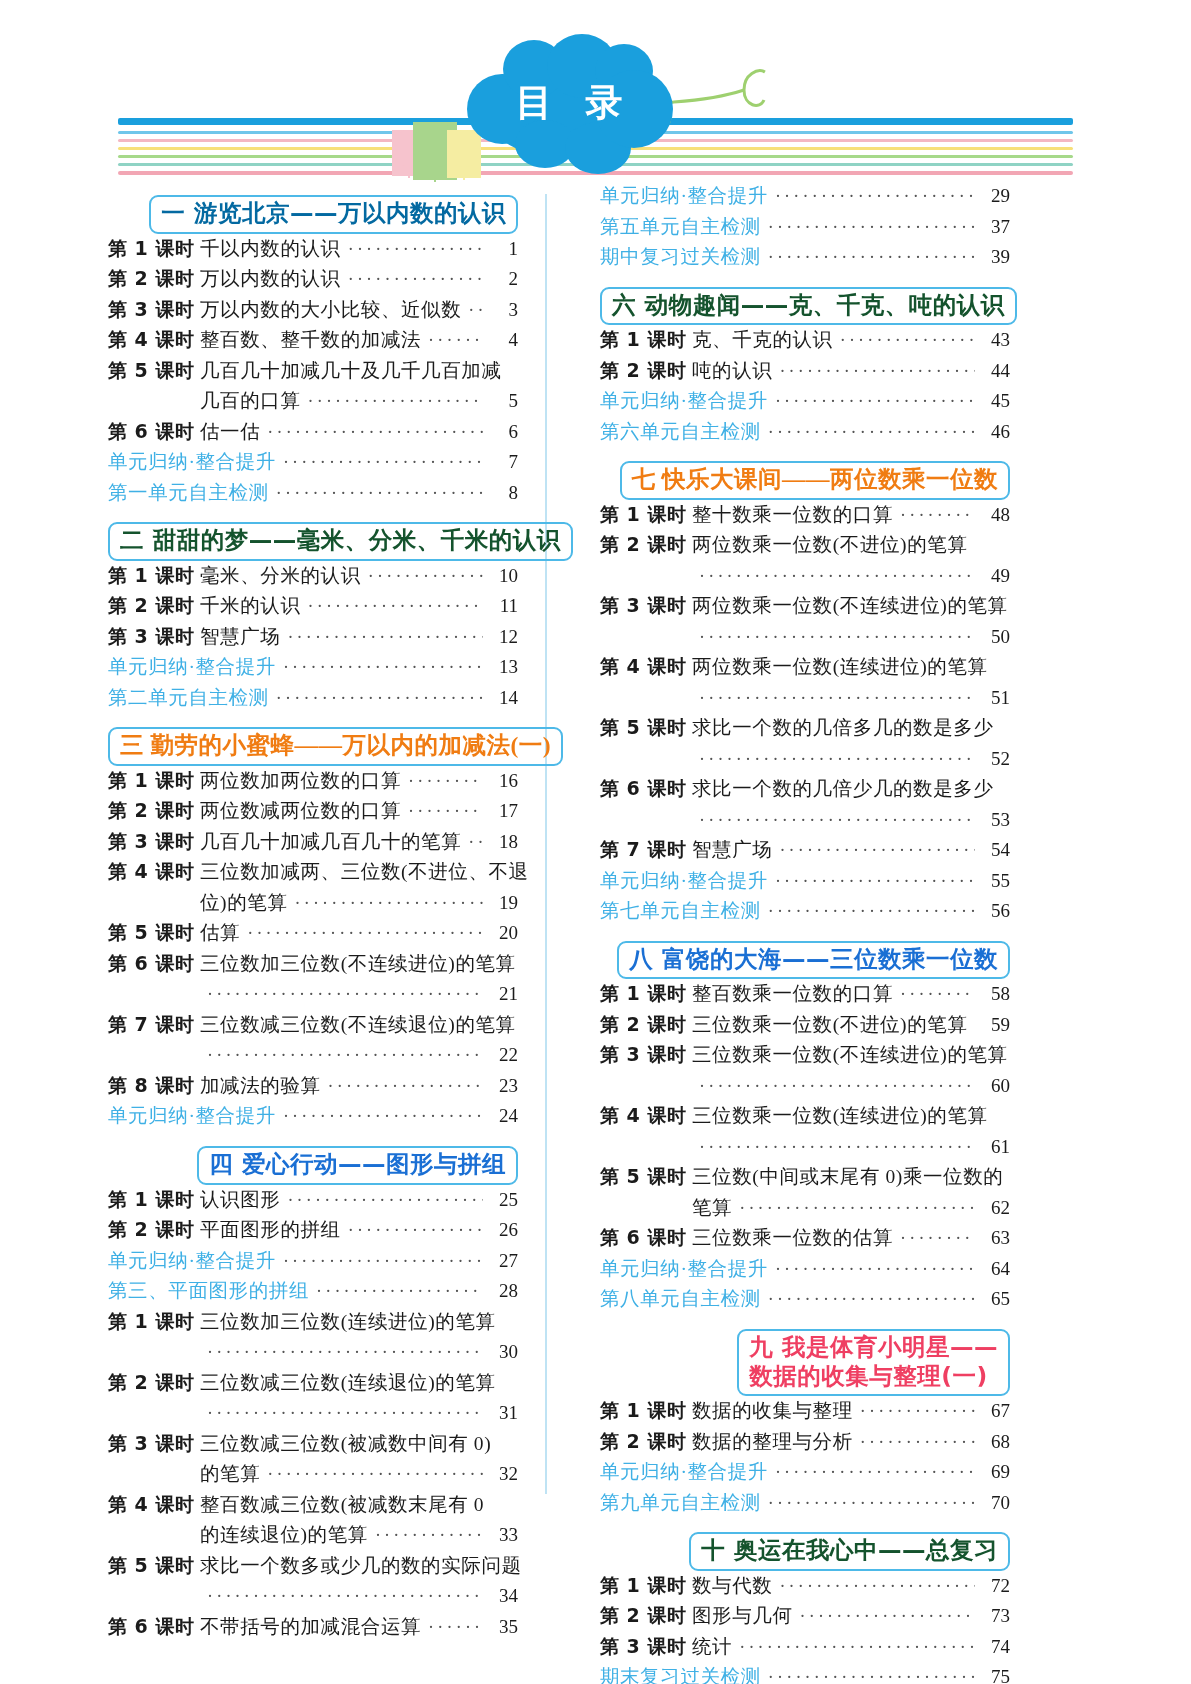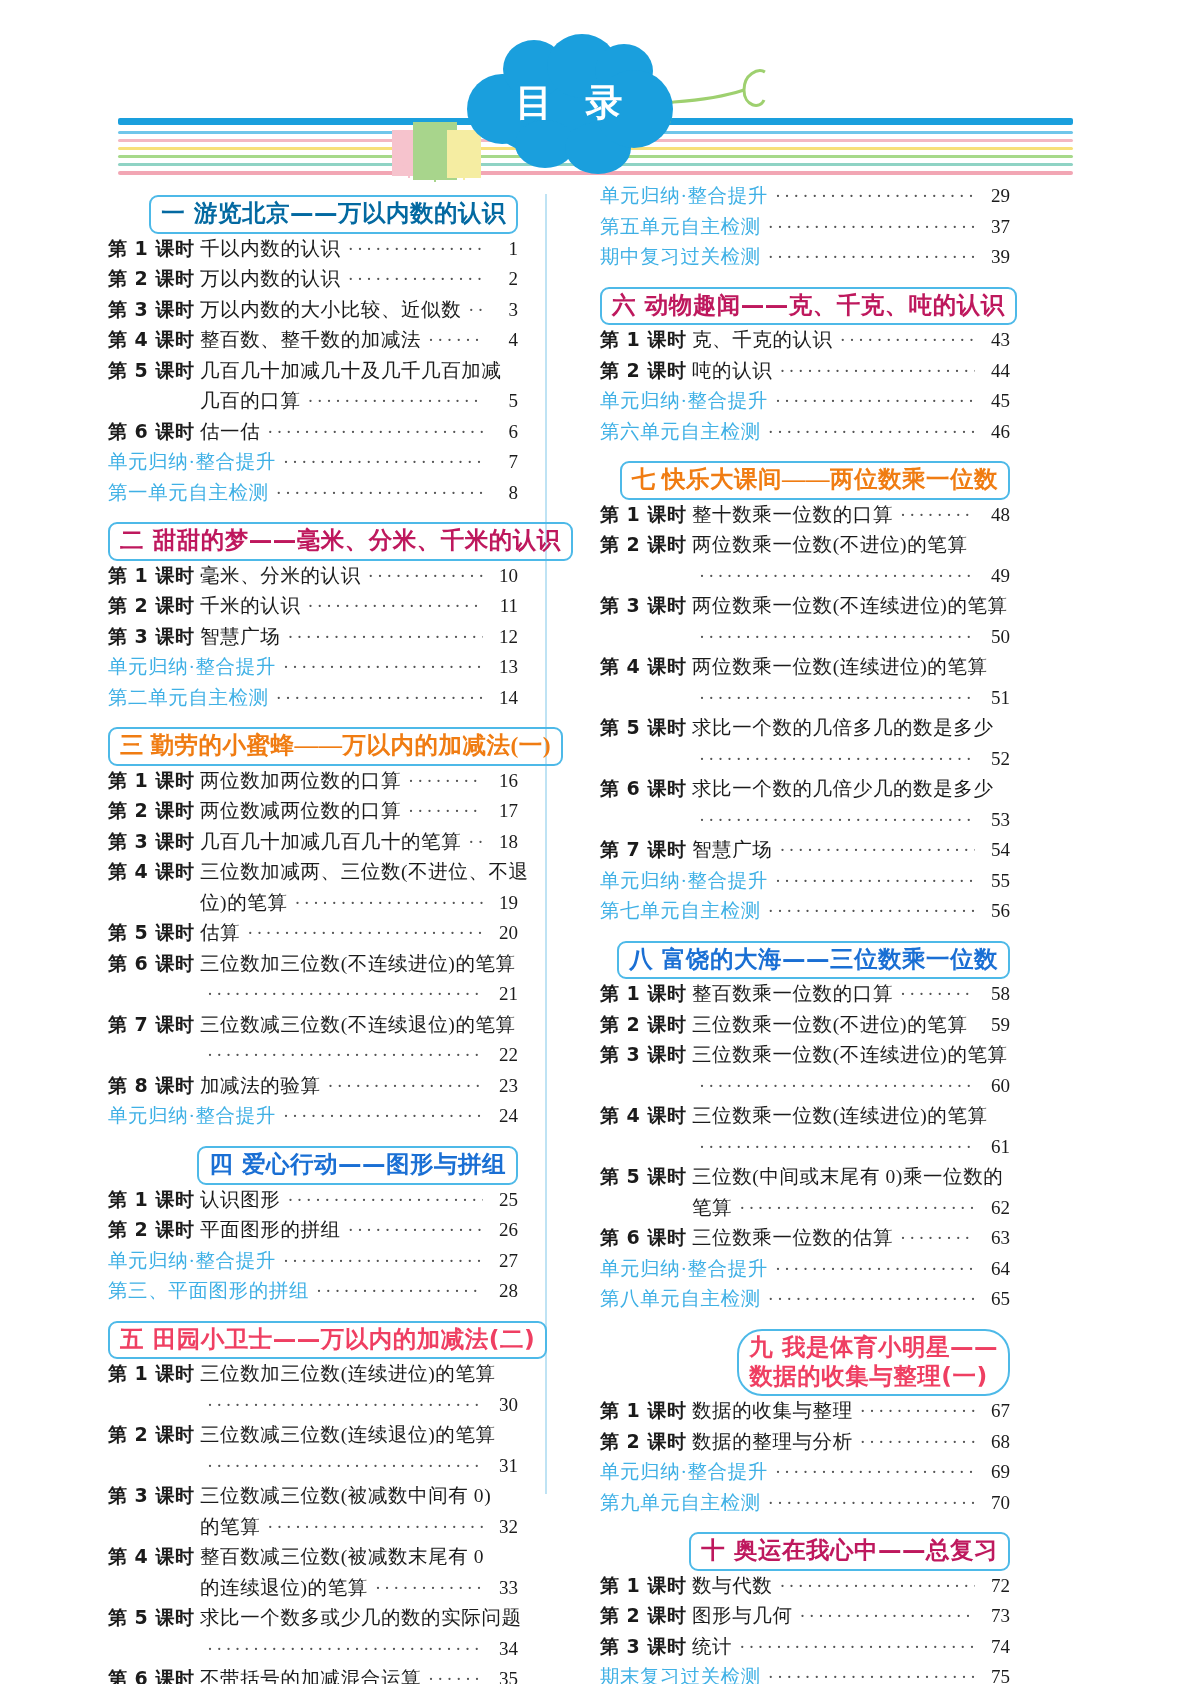--- a/index.html
+++ b/index.html
@@ -56,23 +56,23 @@
   .unit{
     display:inline-block;
     border:2px solid #4db9e8;border-radius:9px;
     padding:2px 10px 4px 10px;
     font-size:23.5px;font-weight:bold;letter-spacing:0.5px;
     font-family:"DejaVu Sans","Liberation Sans",sans-serif;
     white-space:nowrap;line-height:1.22;
     margin:9px 0 5px 0;
   }
   .unit-wrap{text-align:right;}
-  .unit-wrap.two-line .unit{text-align:left;border-radius:25px;}
+  .unit-wrap.two-line .unit{text-align:left;}
   .u-red{color:#0369a1;}
-  .u-green{color:#be185d;}
+  .u-green{color:#14532d;}
   .u-orange{color:#f07c12;font-family:Liberation Serif, serif;}
   .u-blue{color:#1a6fd4;}
   .u-pink{color:#ef3f62;}
   .unit .l2{display:block;}
 
   
   .row{
     display:flex;align-items:baseline;
     font-size:19.5px;color:#1b1b1b;line-height:1.0;
     margin:0;height:30.5px;
@@ -311,21 +311,20 @@
       <div class="row special">
         <span class="title">单元归纳·整合提升</span>
         <span class="dots">················································································</span>
         <span class="pg">27</span>
       </div>
       <div class="row special">
         <span class="title">第三、平面图形的拼组</span>
         <span class="dots">················································································</span>
         <span class="pg">28</span>
       </div>
-      <div class="unit-wrap"><div class="unit u-pink"><span>五  田园小卫士——万以内的加减法(二)</span></div></div>
       <div class="row">
         <span class="lesson">第 1 课时</span>
         <span class="title">三位数加三位数(连续进位)的笔算</span>
         <span class="dots" style="visibility: hidden;"></span>
         <span class="pg"></span>
       </div>
       <div class="row cont">
         <span class="lesson">第 1 课时</span>
         <span class="title"></span>
         <span class="dots">················································································</span>

